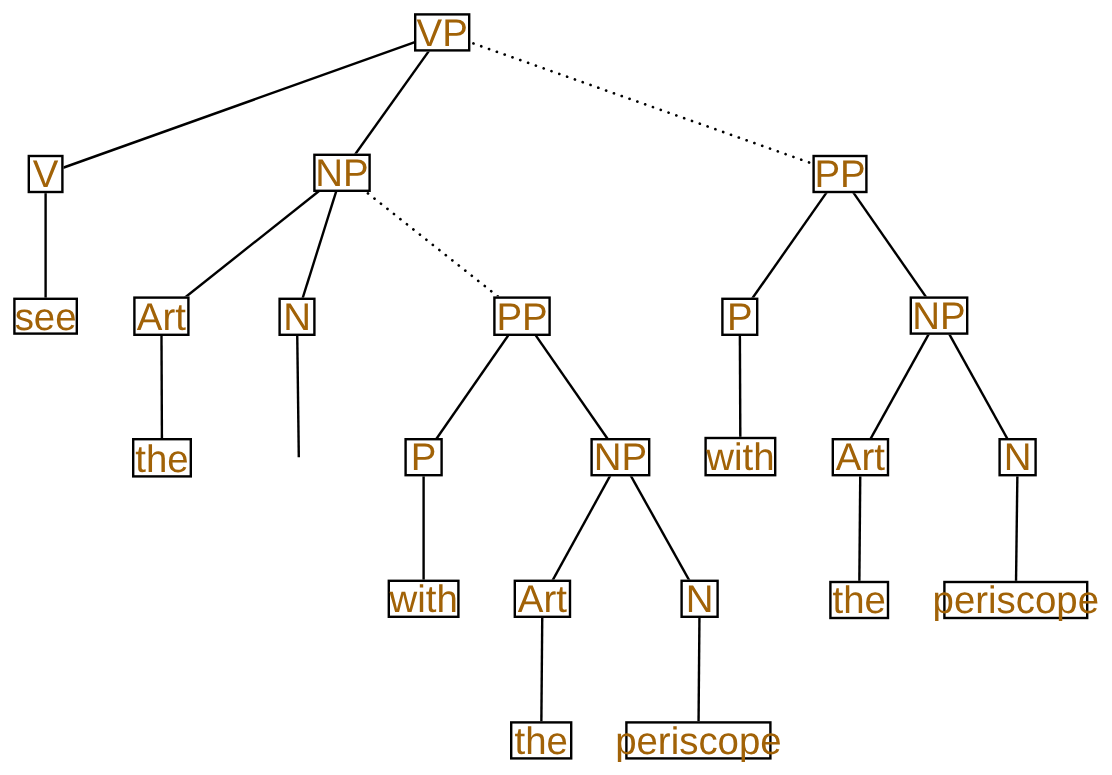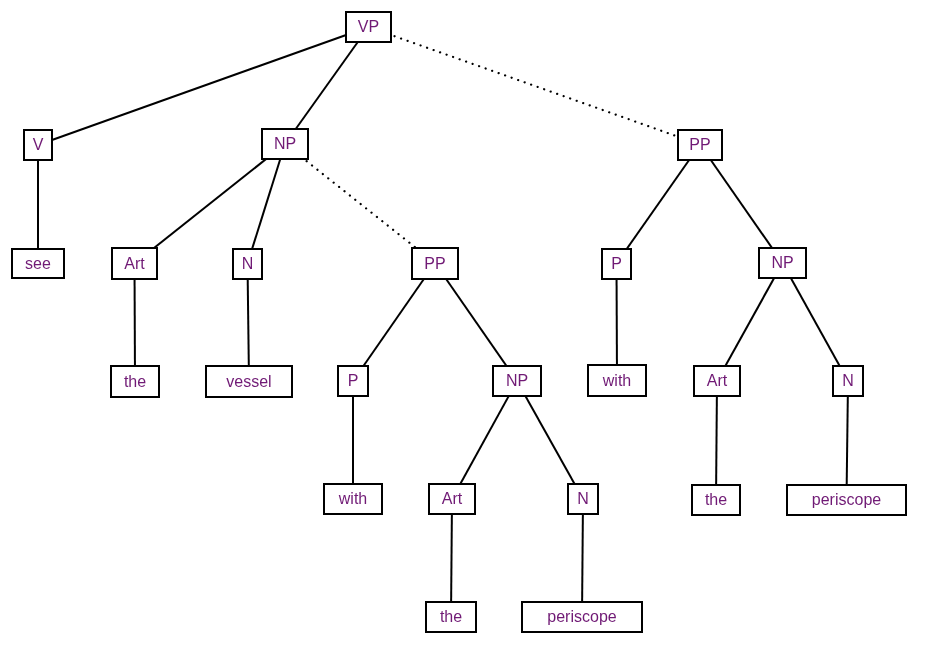--- a/index.html
+++ b/index.html
@@ -27,25 +27,25 @@
   line.edge.dotted {
     stroke-width: 2.2;
     stroke-dasharray: 0.1 6.8;
     stroke-linecap: round;
   }
   .node {
     position: absolute;
     box-sizing: border-box;
     border: 2px solid #000000;
     background: #ffffff;
-    color: #701a75;
+    color: #a16207;
     display: flex;
     align-items: center;
     justify-content: center;
-    font-size: 16px;
+    font-size: 32px;
     line-height: 1;
     white-space: nowrap;
   }
   .node.leaf {
   }
 </style>
 </head>
 <body>
 
 <div id="canvas">
@@ -83,21 +83,20 @@
   <div class="node" style="left:677px;top:129px;width:46px;height:32px">PP</div>
 
   <div class="node leaf" style="left:11px;top:248px;width:54px;height:31px">see</div>
   <div class="node" style="left:111px;top:247px;width:47px;height:33px">Art</div>
   <div class="node" style="left:232px;top:248px;width:31px;height:32px">N</div>
   <div class="node" style="left:411px;top:247px;width:48px;height:33px">PP</div>
   <div class="node" style="left:601px;top:248px;width:31px;height:32px">P</div>
   <div class="node" style="left:758px;top:247px;width:49px;height:32px">NP</div>
 
   <div class="node leaf" style="left:110px;top:365px;width:50px;height:33px">the</div>
-  <div class="node leaf" style="left:205px;top:365px;width:88px;height:33px">vessel</div>
   <div class="node" style="left:337px;top:365px;width:32px;height:32px">P</div>
   <div class="node" style="left:492px;top:365px;width:50px;height:32px">NP</div>
   <div class="node leaf" style="left:587px;top:364px;width:60px;height:33px">with</div>
   <div class="node" style="left:693px;top:365px;width:48px;height:32px">Art</div>
   <div class="node" style="left:832px;top:365px;width:32px;height:32px">N</div>
 
   <div class="node leaf" style="left:323px;top:483px;width:60px;height:32px">with</div>
   <div class="node" style="left:428px;top:483px;width:48px;height:32px">Art</div>
   <div class="node" style="left:567px;top:483px;width:32px;height:32px">N</div>
   <div class="node leaf" style="left:691px;top:484px;width:50px;height:32px">the</div>

